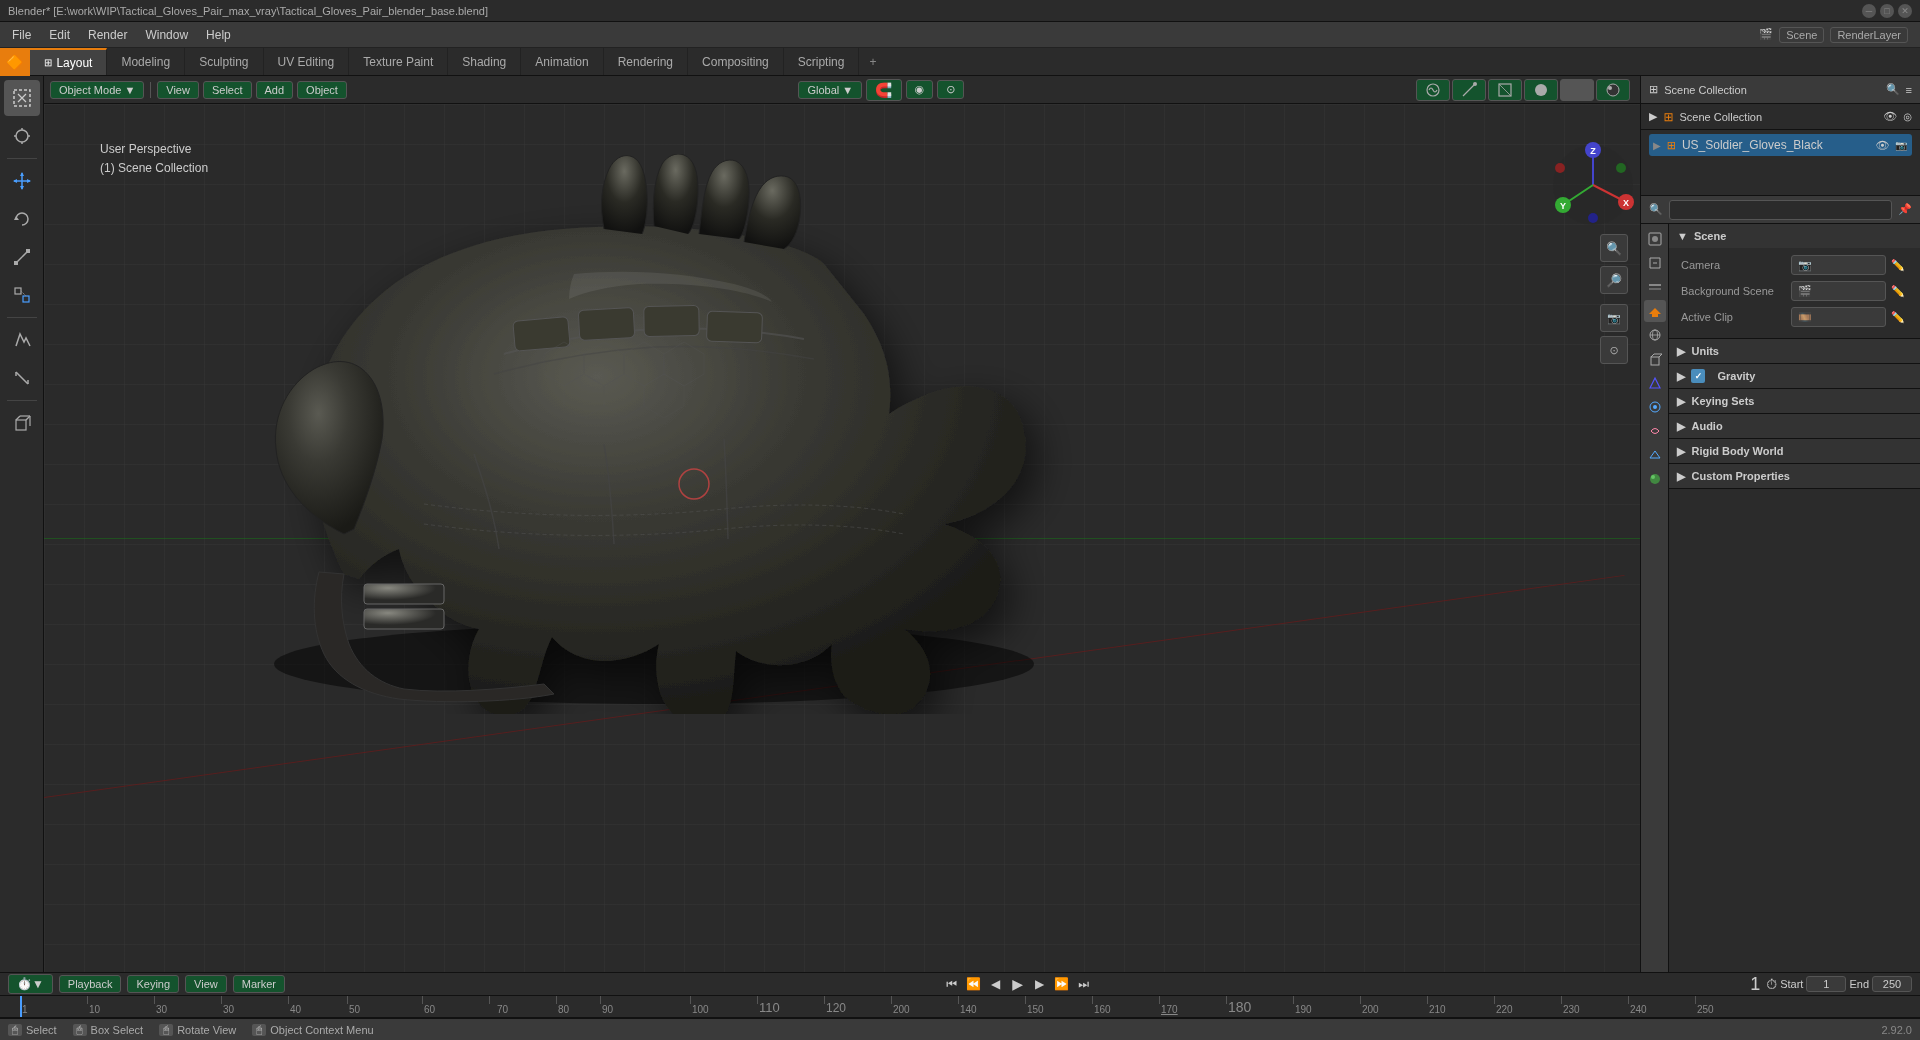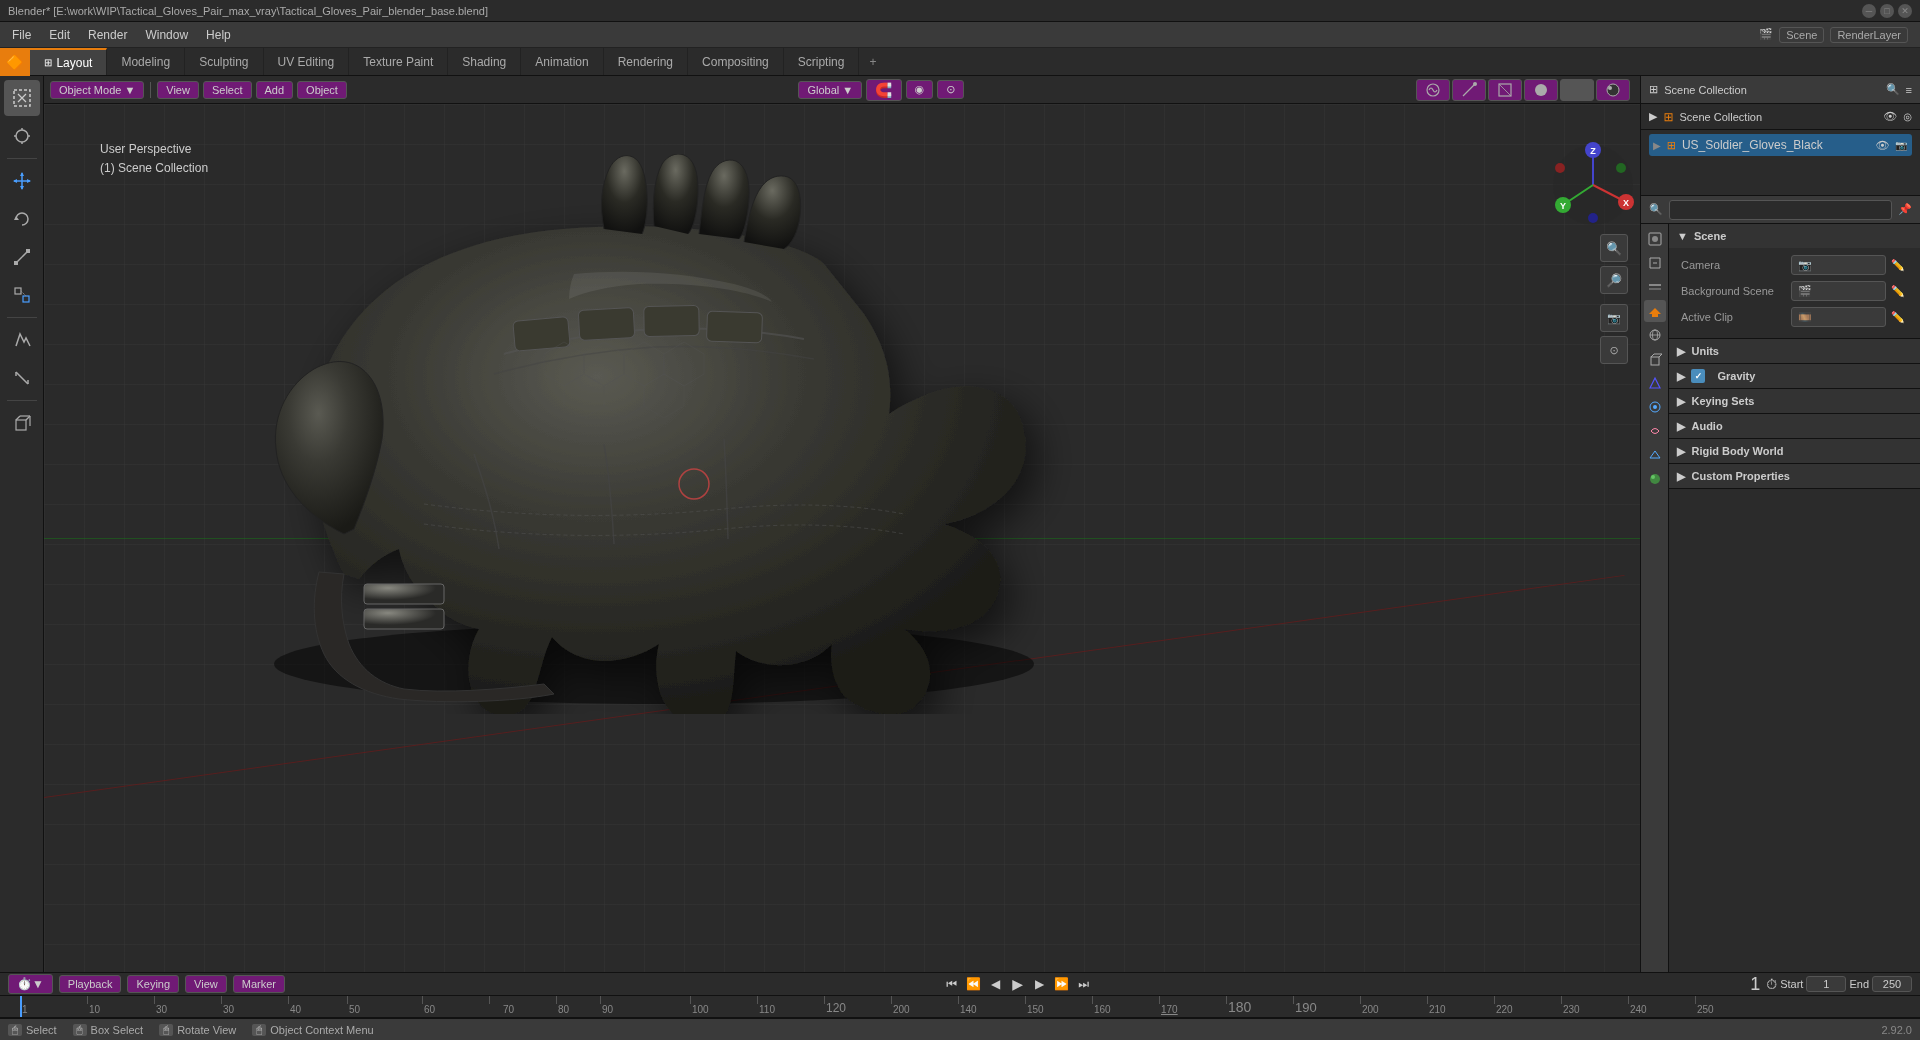--- a/index.html
+++ b/index.html
@@ -143,21 +143,21 @@
 
     
     #viewport {
       flex: 1;
       position: relative;
       overflow: hidden;
       background: #2a2a2a;
     }
     .header-btn {
       padding: 2px 8px;
-      background: #701a75;
+      background: #14532d;
       border: 1px solid #555;
       border-radius: 3px;
       color: #ccc;
       font-size: 11px;
       cursor: pointer;
       display: flex;
       align-items: center;
       gap: 3px;
     }
     .header-separator { width: 1px; height: 16px; background: #555; margin: 0 2px; }
@@ -1132,33 +1132,33 @@
     <div class="ruler-mark" style="left:288px;">
         <span style="margin-left:2px;font-size:10px;color:#888">40</span>
       </div>
     <div class="ruler-mark" style="left:347px;">
         <span style="margin-left:2px;font-size:10px;color:#888">50</span>
       </div>
     <div class="ruler-mark" style="left:422px;">
         <span style="margin-left:2px;font-size:10px;color:#888">60</span>
       </div>
     <div class="ruler-mark" style="left:489px;">
-        <span style="margin-left:14px;font-size:10px;color:#888">70</span>
+        <span style="margin-left:8px;font-size:10px;color:#888">70</span>
       </div>
     <div class="ruler-mark" style="left:556px;">
         <span style="margin-left:2px;font-size:10px;color:#888">80</span>
       </div>
     <div class="ruler-mark" style="left:600px;">
         <span style="margin-left:2px;font-size:10px;color:#888">90</span>
       </div>
     <div class="ruler-mark" style="left:690px;">
         <span style="margin-left:2px;font-size:10px;color:#888">100</span>
       </div>
     <div class="ruler-mark" style="left:757px;">
-        <span style="margin-left:2px;font-size:10px;color:#888">110</span>
+        <span style="margin-left:2px;font-size:13px;color:#888">110</span>
       </div>
     <div class="ruler-mark" style="left:824px;">
         <span style="margin-left:2px;font-size:12px;color:#888">120</span>
       </div>
     <div class="ruler-mark" style="left:891px;">
         <span style="margin-left:2px;font-size:10px;color:#888">200</span>
       </div>
     <div class="ruler-mark" style="left:958px;">
         <span style="margin-left:2px;font-size:10px;color:#888">140</span>
       </div>
@@ -1168,21 +1168,21 @@
     <div class="ruler-mark" style="left:1092px;">
         <span style="margin-left:2px;font-size:10px;color:#888">160</span>
       </div>
     <div class="ruler-mark" style="left:1159px;text-decoration:underline;">
         <span style="margin-left:2px;font-size:10px;color:#888">170</span>
       </div>
     <div class="ruler-mark" style="left:1226px;">
         <span style="margin-left:2px;font-size:14px;color:#888">180</span>
       </div>
     <div class="ruler-mark" style="left:1293px;">
-        <span style="margin-left:2px;font-size:13px;color:#888">190</span>
+        <span style="margin-left:2px;font-size:10px;color:#888">190</span>
       </div>
     <div class="ruler-mark" style="left:1360px;justify-content:center;">
         <span style="margin-left:2px;font-size:10px;color:#888">200</span>
       </div>
     <div class="ruler-mark" style="left:1427px;">
         <span style="margin-left:2px;font-size:10px;color:#888">210</span>
       </div>
     <div class="ruler-mark" style="left:1494px;">
         <span style="margin-left:2px;font-size:10px;color:#888">220</span>
       </div>

